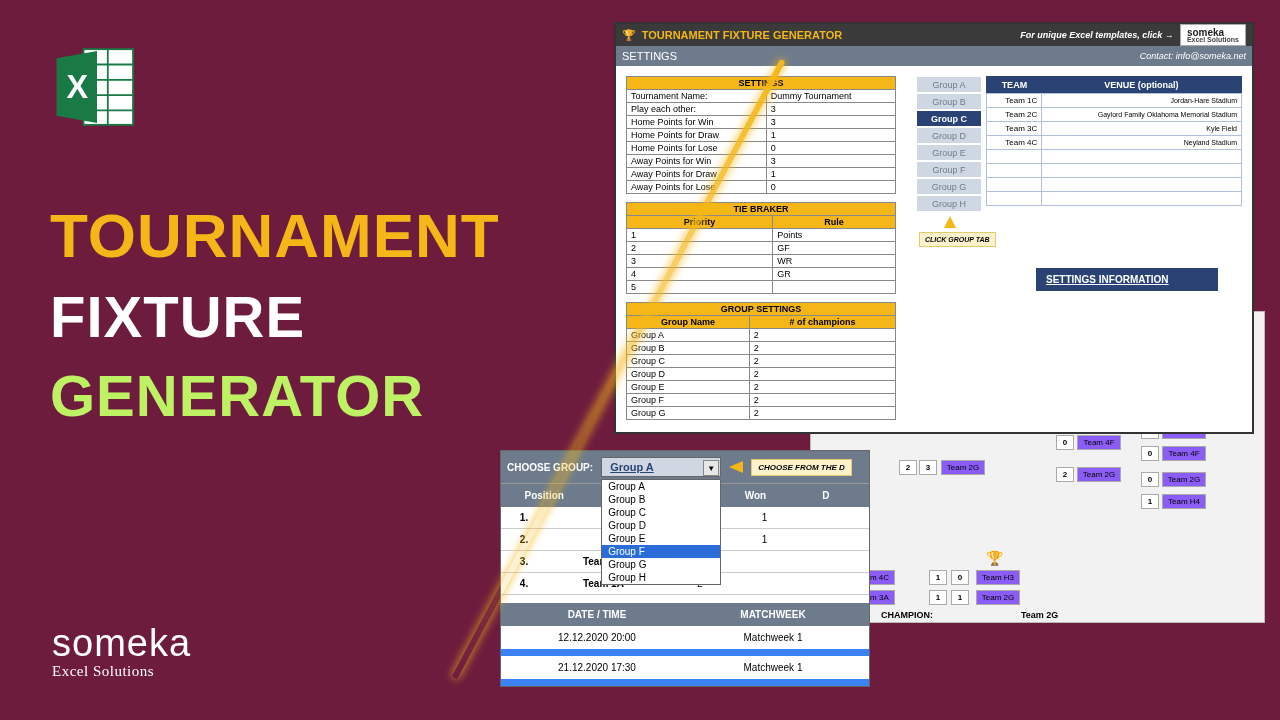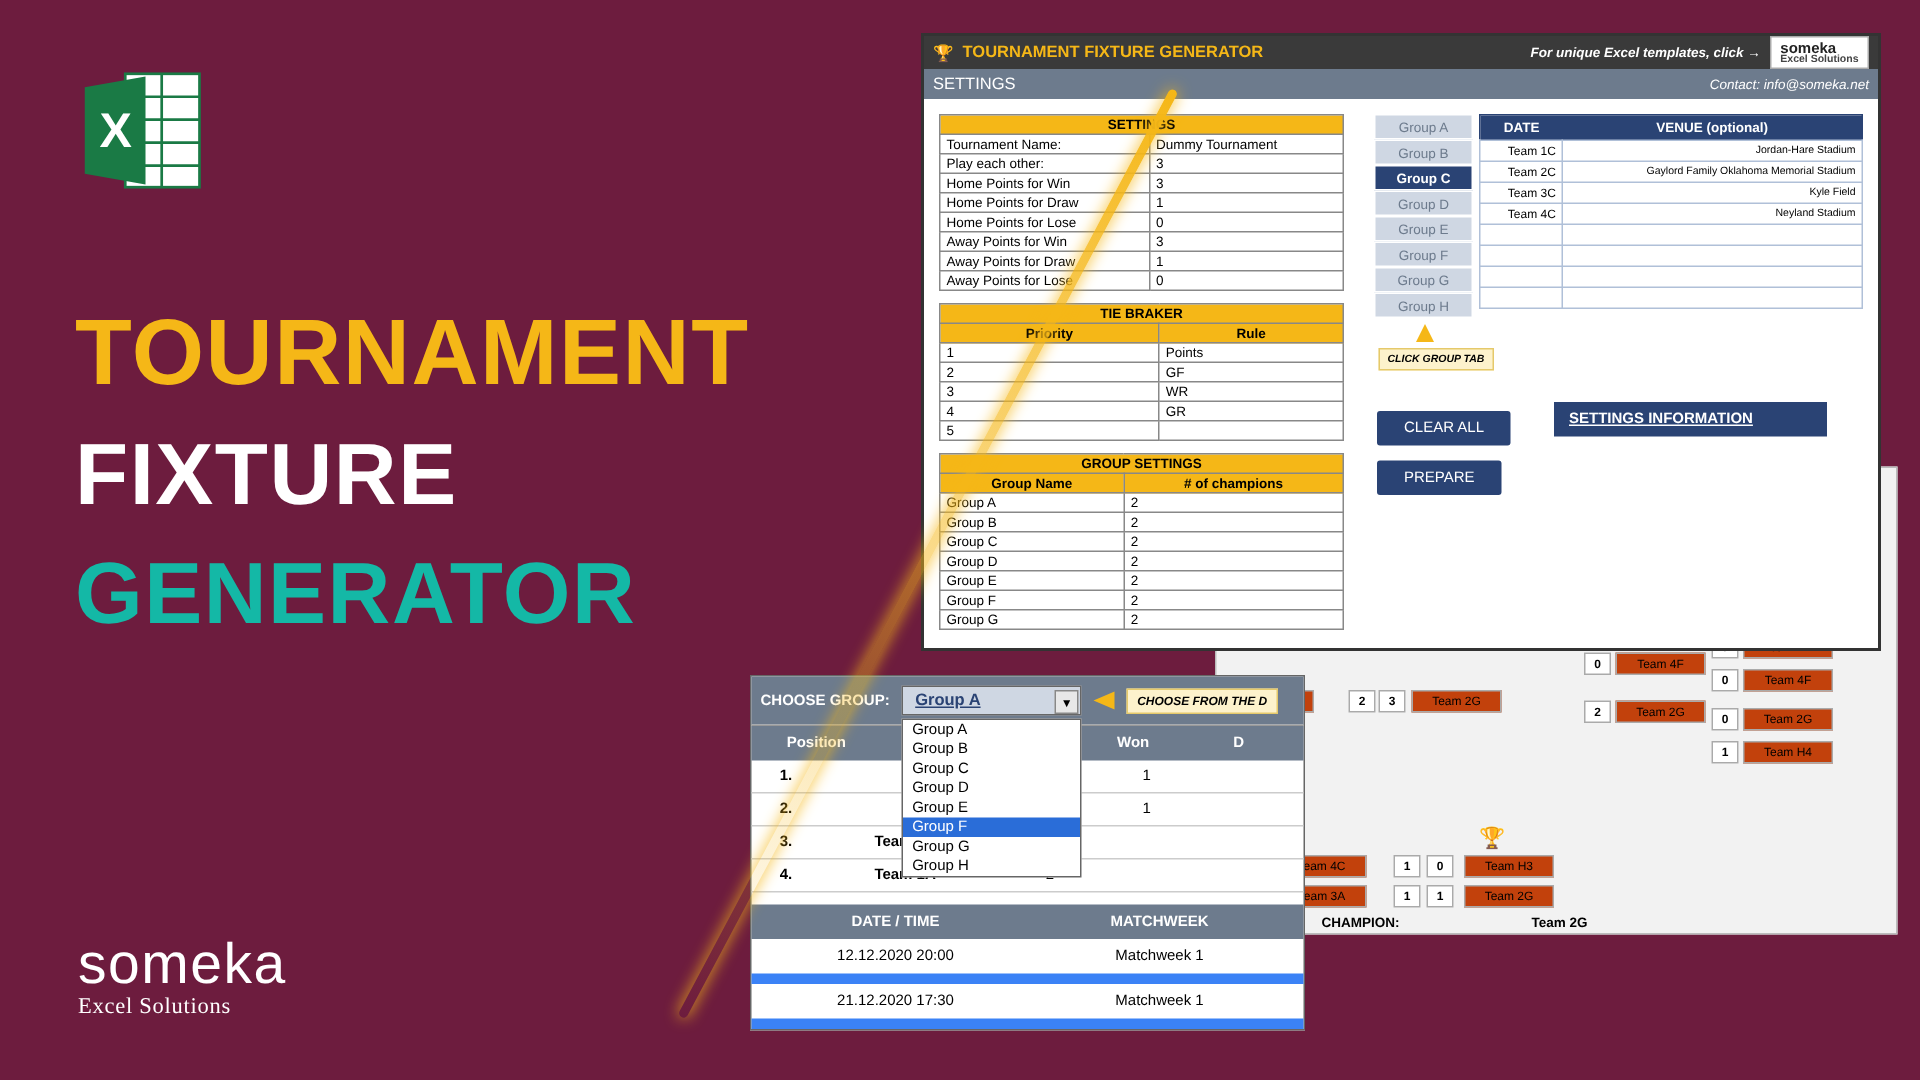--- a/index.html
+++ b/index.html
@@ -2,21 +2,21 @@
 <html><head>
 <meta charset="utf-8">
 <style>
 *{box-sizing:border-box;margin:0;padding:0}
 body{width:1280px;height:720px;background:#6d1c3e;font-family:Arial,sans-serif;position:relative;overflow:hidden}
 .excel-icon{position:absolute;top:42px;left:52px}
 .excel-icon svg{width:90px;height:90px}
 .title{position:absolute;left:50px;top:200px}
 .title .t1{font-size:62px;font-weight:900;color:#f5b717;letter-spacing:1px;font-family:'Franklin Gothic Medium',Arial,sans-serif}
 .title .t2{font-size:58px;font-weight:900;color:#fff;letter-spacing:1px;font-family:'Franklin Gothic Medium',Arial,sans-serif;margin-top:12px}
-.title .t3{font-size:58px;font-weight:900;color:#14b8a6;letter-spacing:1px;font-family:'Franklin Gothic Medium',Arial,sans-serif;margin-top:12px}
+.title .t3{font-size:58px;font-weight:900;color:#bef264;letter-spacing:1px;font-family:'Franklin Gothic Medium',Arial,sans-serif;margin-top:12px}
 .logo-bl{position:absolute;bottom:40px;left:52px;color:#fff}
 .logo-bl .brand{font-size:38px;font-weight:400;letter-spacing:1px}
 .logo-bl .sub{font-size:15px;letter-spacing:0.5px;margin-top:-2px;font-family:Georgia,serif}
 
 
 .panel1{position:absolute;top:22px;left:614px;width:640px;background:#fff;border:2px solid #333;font-size:9px}
 .p1-bar{background:#3a3a3a;height:22px;display:flex;align-items:center;padding:0 6px;color:#f5b717;font-weight:bold;font-size:11px}
 .p1-bar .t{margin-left:6px}
 .p1-bar .right{margin-left:auto;color:#fff;font-style:italic;font-size:9px}
 .p1-bar2{background:#6d7b8d;height:20px;display:flex;align-items:center;padding:0 6px;color:#fff;font-size:11px;justify-content:space-between}
@@ -38,21 +38,21 @@
 .team-table td{border:1px solid #b0c0d8;padding:2px 4px;font-size:8px;text-align:right;background:#fff}
 .click-hint{position:absolute;top:156px;left:3px;background:#fdf2cc;border:1px solid #e5c96b;padding:3px 5px;font-size:7px;font-weight:bold;font-style:italic}
 .arrow-up-y{position:absolute;top:140px;left:28px;width:0;height:0;border-left:6px solid transparent;border-right:6px solid transparent;border-bottom:12px solid #f5b717}
 .blue-btn{background:#2a4374;color:#fff;font-size:10px;padding:6px 18px;border:none;border-radius:2px;margin-top:4px}
 .sett-info{position:absolute;top:192px;left:120px;background:#2a4374;color:#fff;padding:6px 10px;font-size:10px;font-weight:bold;text-decoration:underline;width:182px}
 
 
 .panel2{position:absolute;top:311px;left:810px;width:455px;height:312px;background:#f2f2f2;border:1px solid #bbb;font-size:8px}
 .br-cell{position:absolute;display:flex;align-items:center;gap:3px}
 .br-score{width:18px;height:15px;border:1px solid #aaa;background:#fff;display:flex;align-items:center;justify-content:center;font-weight:bold}
-.br-team{width:60px;height:15px;border:1px solid #aaa;background:#c2410c;display:flex;align-items:center;justify-content:center}
+.br-team{width:44px;height:15px;border:1px solid #aaa;background:#8b5cf6;display:flex;align-items:center;justify-content:center}
 .trophy-sm{position:absolute;top:238px;left:175px;font-size:14px;color:#f5b717}
 .champ-row{position:absolute;top:298px;left:70px;right:60px;font-size:9px;display:flex;gap:88px;font-weight:bold}
 
 
 .panel3{position:absolute;top:450px;left:500px;width:370px;background:#fff;border:1px solid #666;font-size:10px}
 .p3-top{background:#6d7b8d;display:flex;align-items:center;padding:6px;gap:8px}
 .p3-top .lbl{color:#fff;font-weight:bold;font-size:10px}
 .dd-box{position:relative;width:120px}
 .dd-sel{background:#cfd7e3;border:1px solid #666;padding:3px 20px 3px 8px;font-weight:bold;text-decoration:underline;color:#2a4374;font-size:11px;cursor:pointer}
 .dd-caret{position:absolute;right:2px;top:3px;width:16px;height:16px;border:1px solid #888;background:#e8e8e8;display:flex;align-items:center;justify-content:center;font-size:8px}
@@ -338,21 +338,21 @@
           <div class="grp-tab active">Group C</div>
           <div class="grp-tab">Group D</div>
           <div class="grp-tab">Group E</div>
           <div class="grp-tab">Group F</div>
           <div class="grp-tab">Group G</div>
           <div class="grp-tab">Group H</div>
         </div>
       <table class="team-table" id="team-table">
           <tbody>
             <tr>
-              <th>DATE</th>
+              <th>TEAM</th>
               <th>VENUE (optional)</th>
             </tr>
             <tr>
               <td>Team 1C</td>
               <td style="font-size:7px">Jordan-Hare Stadium</td>
             </tr>
             <tr>
               <td>Team 2C</td>
               <td style="font-size:7px">Gaylord Family Oklahoma Memorial Stadium</td>
             </tr>
@@ -377,24 +377,20 @@
               <td></td>
             </tr>
             <tr>
               <td>&nbsp;</td>
               <td></td>
             </tr>
           </tbody>
         </table>
       <div class="arrow-up-y"></div>
       <div class="click-hint">CLICK GROUP TAB</div>
-      <div style="position:absolute;top:194px;left:2px">
-        <button class="blue-btn">CLEAR ALL</button><br>
-        <button class="blue-btn" style="margin-top:10px">PREPARE</button>
-      </div>
       <div class="sett-info">SETTINGS INFORMATION</div>
     </div>
   </div>
 </div>
 
 <div class="panel3">
   <div class="p3-top">
     <span class="lbl">CHOOSE GROUP:</span>
     <div class="dd-box">
       <div class="dd-sel">Group A</div>

